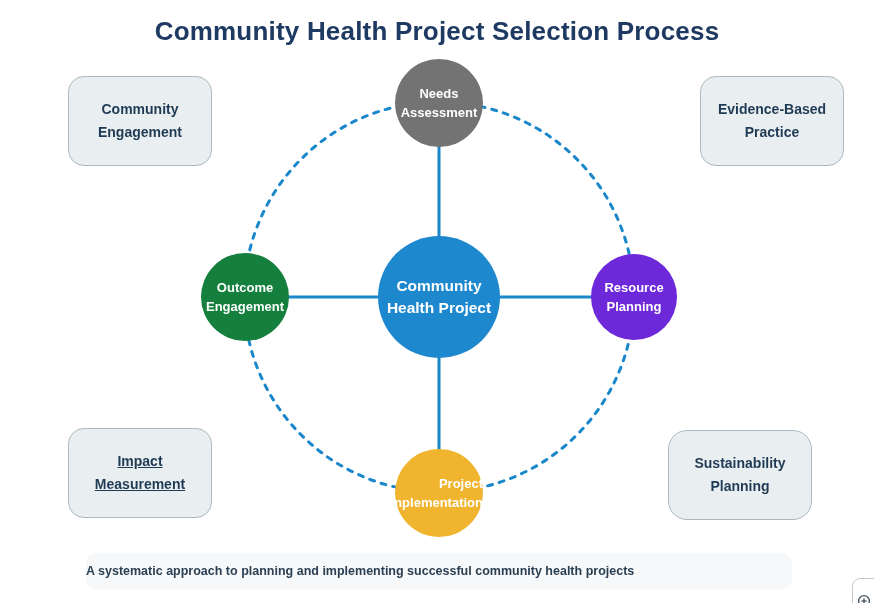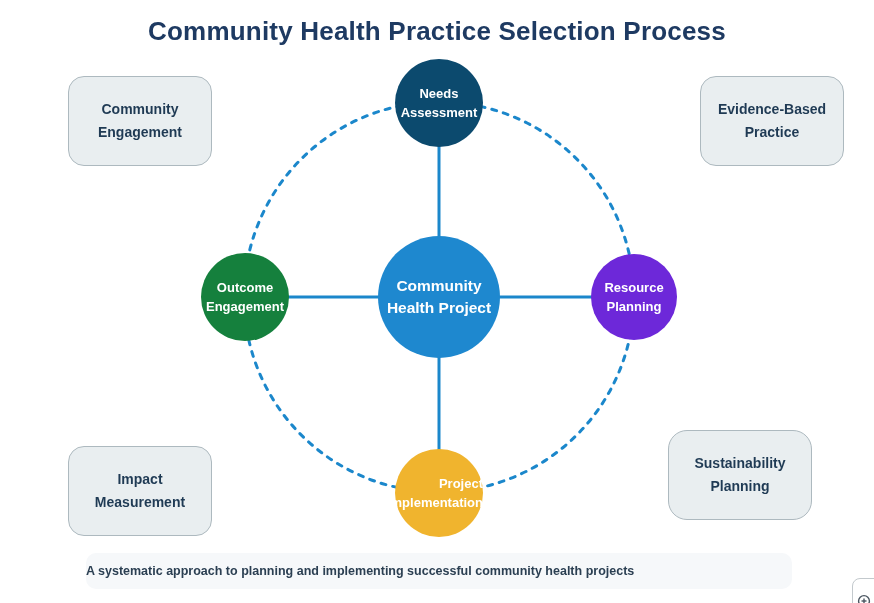--- a/index.html
+++ b/index.html
@@ -32,41 +32,41 @@
     display: flex; flex-direction: column;
     align-items: center; justify-content: center;
     text-align: center;
     color: #1f3a54;
     font-size: 14px; font-weight: bold;
     line-height: 23px;
   }
   .card span { display: block; white-space: nowrap; }
   .card.tl { left: 68px;  top: 76px; }
   .card.tr { left: 668px; top: 76px; margin-left: 32px; }
-  .card.bl { left: 68px;  top: 446px; }
+  .card.bl { left: 68px;  top: 428px; text-decoration: underline; }
   .card.br { left: 668px; top: 430px; border-radius: 19px; }
 
   .node {
     position: absolute;
     border-radius: 50%;
     display: flex; flex-direction: column;
     align-items: center; justify-content: center;
     text-align: center;
     color: #ffffff;
     font-weight: bold;
     font-size: 13px;
     line-height: 19px;
   }
   .node span { display: block; white-space: nowrap; }
   .node.center {
     left: 378px; top: 236px; width: 122px; height: 122px;
     background: #1e88cf;
     font-size: 15.5px; line-height: 22px;
   }
-  .node.top    { left: 395px; top: 59px;  width: 88px; height: 88px; background: #0c4a6e; justify-content: center; }
+  .node.top    { left: 395px; top: 59px;  width: 88px; height: 88px; background: #737373; justify-content: center; }
   .node.right  { left: 591px; top: 254px; width: 86px; height: 86px; background: #6d28d9; }
   .node.bottom { left: 395px; top: 449px; width: 88px; height: 88px; background: #f0b42e; align-items: flex-end; }
   .node.left   { left: 201px; top: 253px; width: 88px; height: 88px; background: #15803d; }
 
   .caption-bar {
     position: absolute;
     left: 86px; top: 553px; width: 706px; height: 36px;
     background: #f6f8fa;
     border-radius: 10px;
     display: flex; align-items: center; justify-content: flex-start;
@@ -85,21 +85,21 @@
     display: flex; align-items: flex-end; justify-content: flex-start;
     padding: 6px 0 0 4px;
     box-sizing: border-box;
   }
 </style>
 </head>
 <body>
 
 <div class="stage">
 
-  <div class="title">Community Health Practice Selection Process</div>
+  <div class="title">Community Health Project Selection Process</div>
 
   <svg class="connectors" width="874" height="603" viewBox="0 0 874 603">
     <circle cx="439" cy="297" r="195" fill="none" stroke="#1b87cb" stroke-width="3" stroke-dasharray="5 7" stroke-linecap="round"></circle>
     <line x1="439" y1="297" x2="439" y2="103" stroke="#1b87cb" stroke-width="3"></line>
     <line x1="439" y1="297" x2="634" y2="297" stroke="#1b87cb" stroke-width="3"></line>
     <line x1="439" y1="297" x2="439" y2="493" stroke="#1b87cb" stroke-width="3"></line>
     <line x1="439" y1="297" x2="245" y2="297" stroke="#1b87cb" stroke-width="3"></line>
   </svg>
 
   <div class="card tl">

